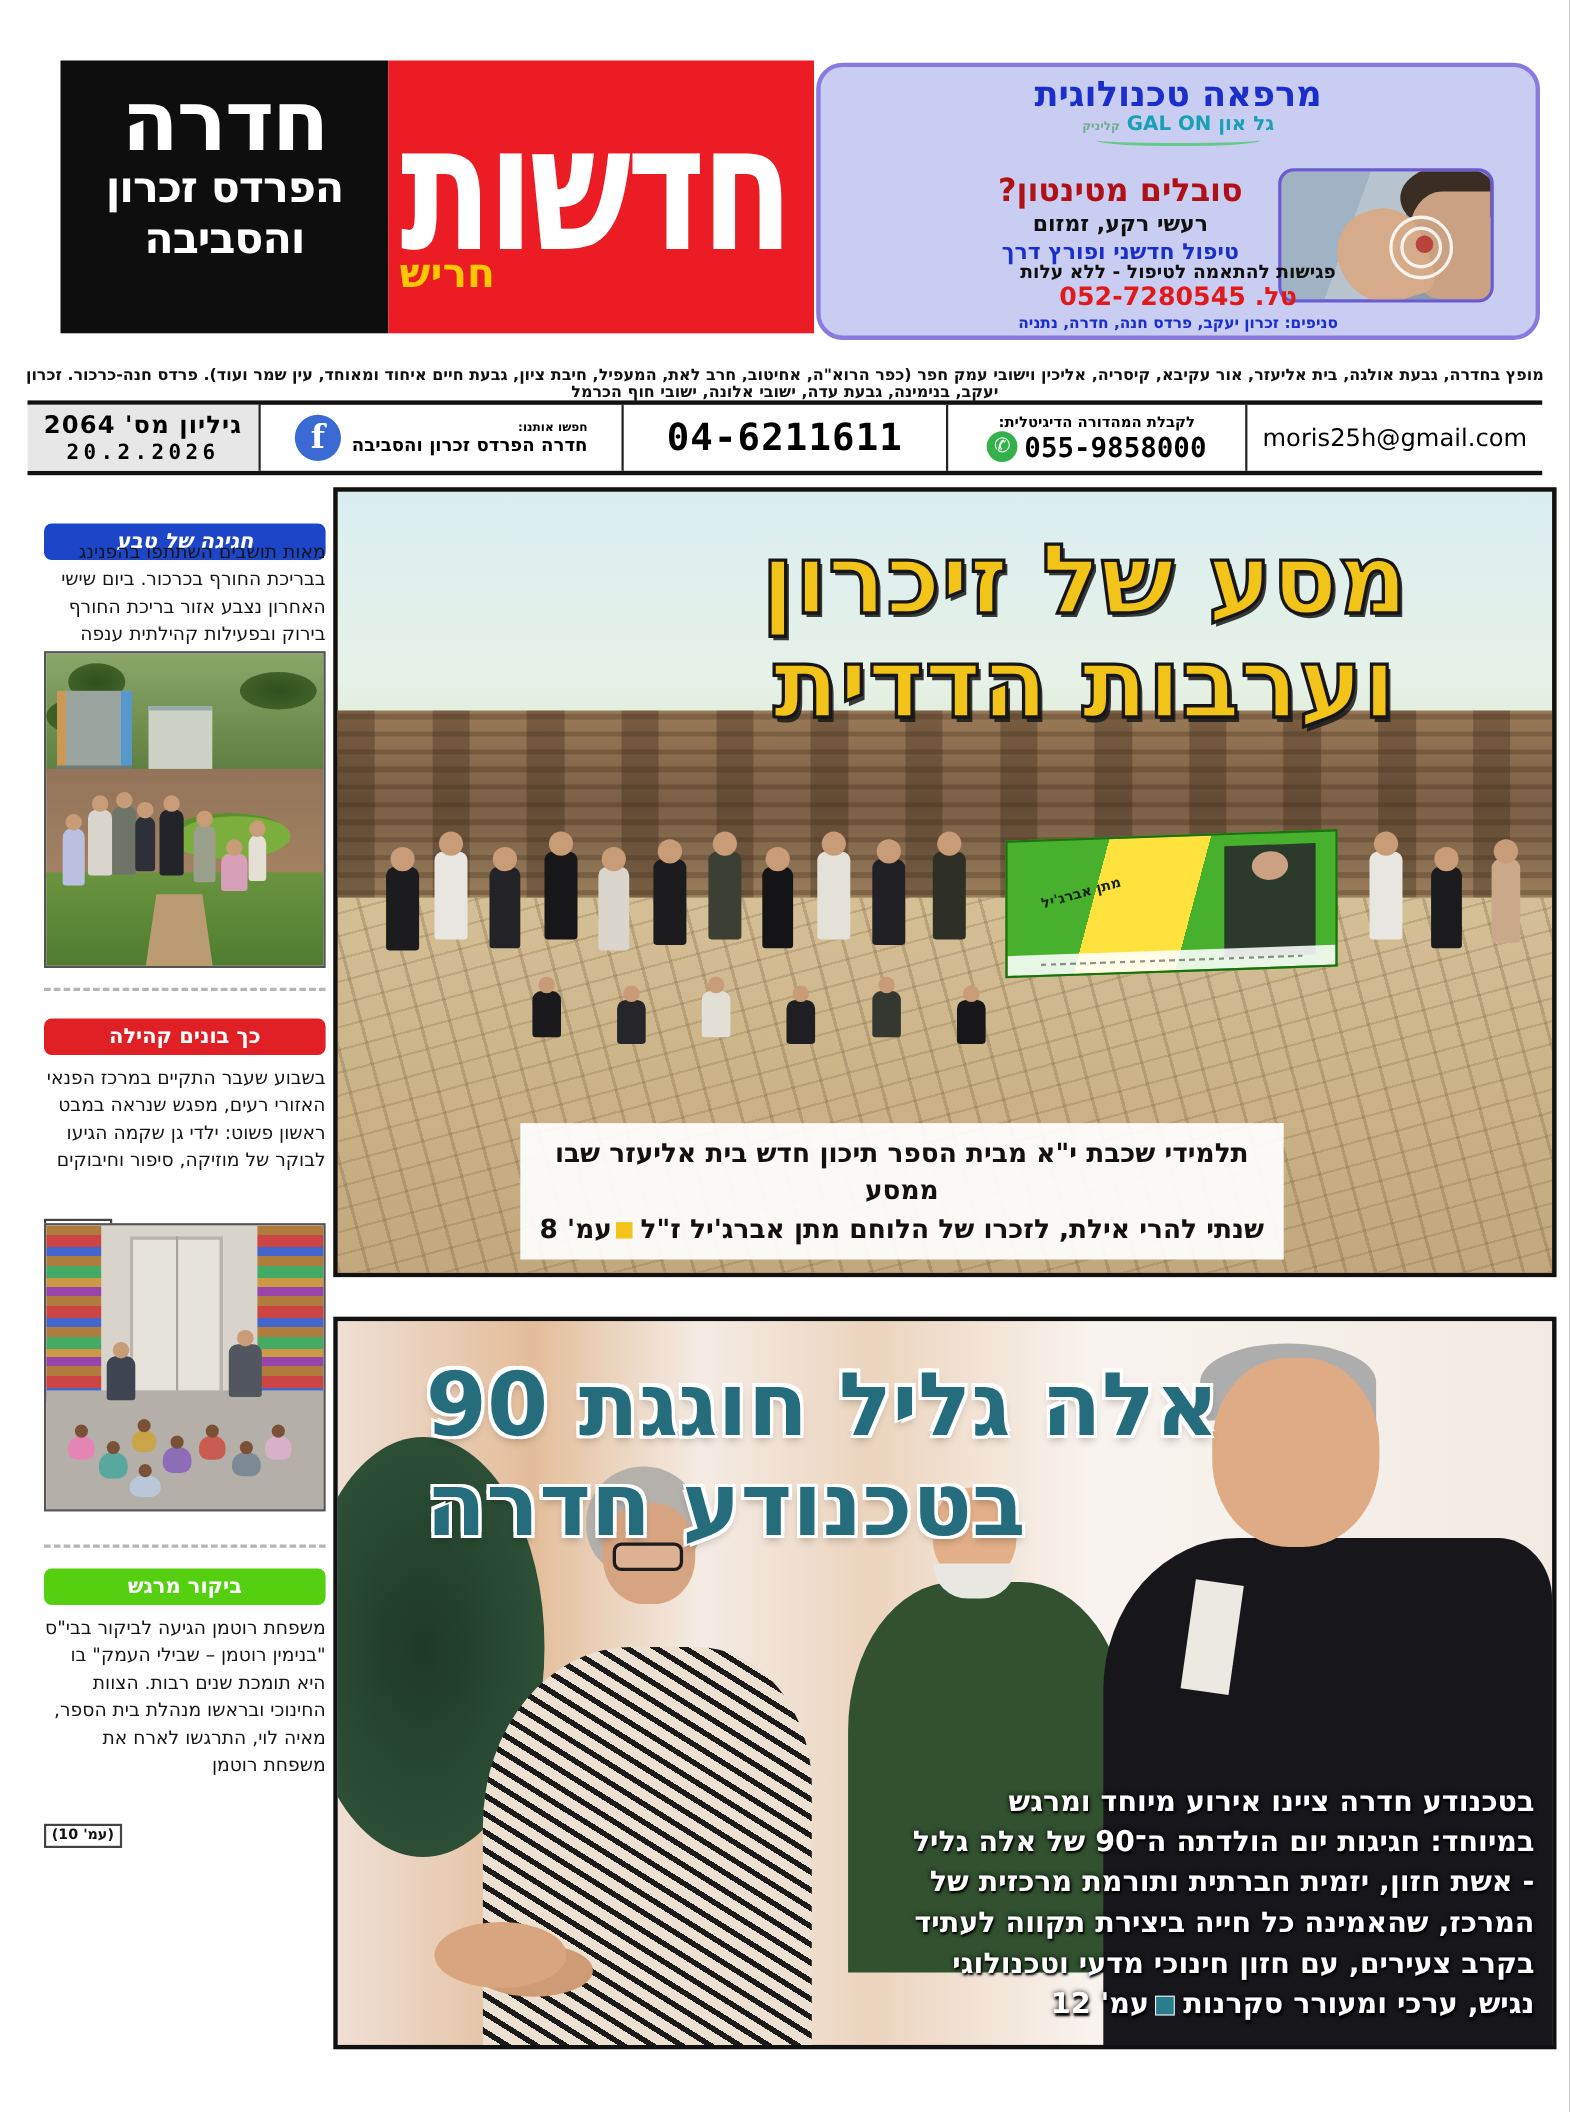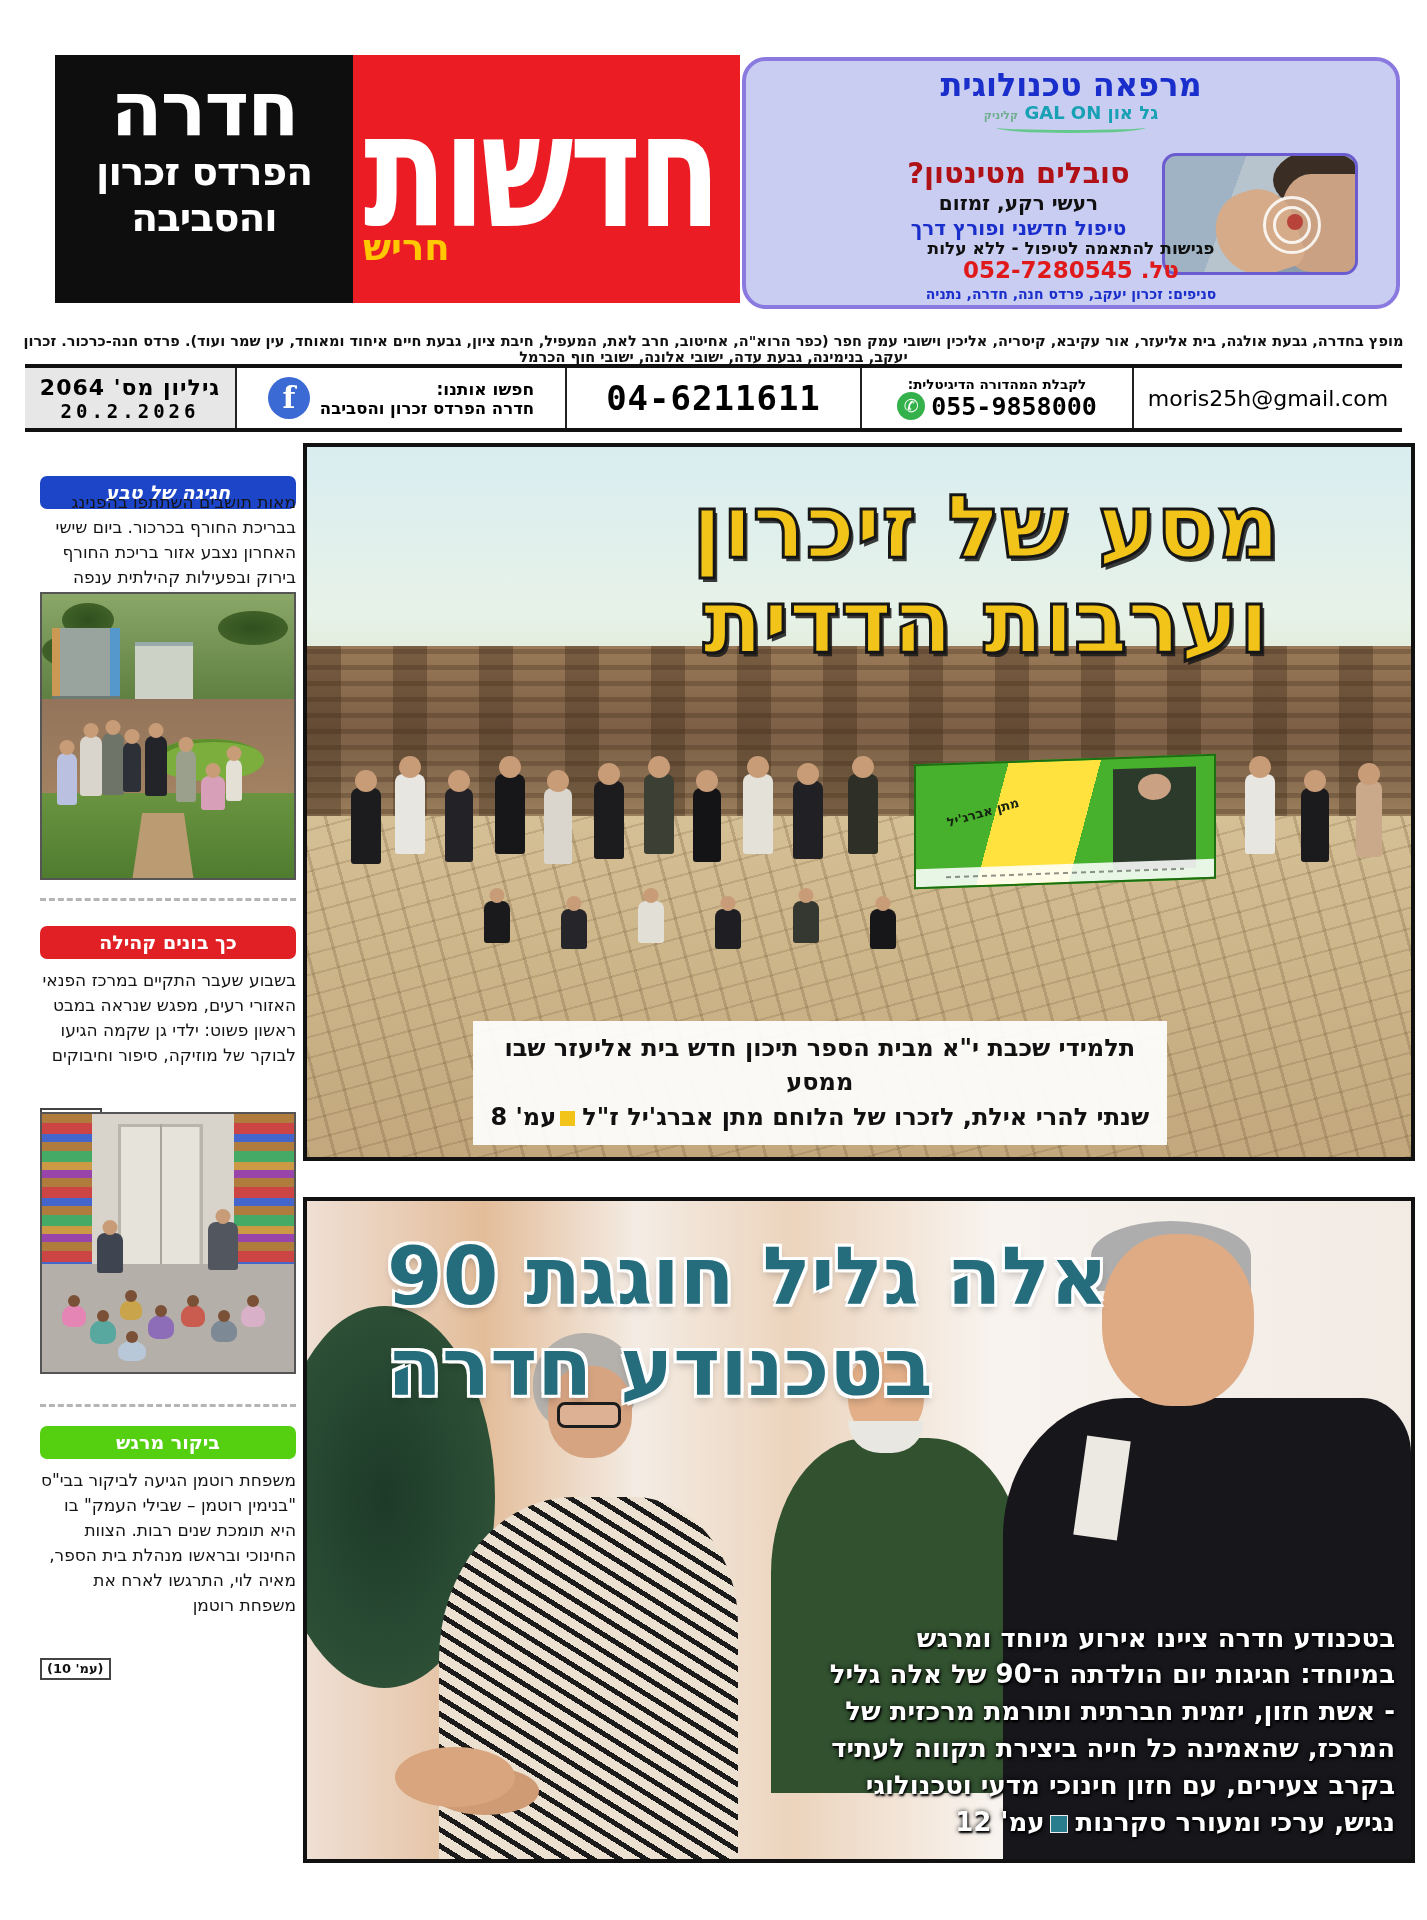--- a/index.html
+++ b/index.html
@@ -44,21 +44,21 @@
     font-size:14.5px;font-weight:bold;color:#111;}
   #infobar{position:absolute;top:364px;left:25px;width:1377px;height:60px;
     border-top:4px solid #111;border-bottom:4px solid #111;display:flex;direction:ltr;box-sizing:content-box;}
   .ib{display:flex;flex-direction:column;justify-content:center;align-items:center;height:60px;box-sizing:border-box;}
   .ib+.ib{border-left:2px solid #222;}
   #ib-issue{width:210px;background:#e7e7e7;font-weight:bold;direction:rtl;}
   #ib-issue .iss{font-size:22px;letter-spacing:1px;}
   #ib-issue .dat{font-size:19px;letter-spacing:4px;font-family:"DejaVu Sans Mono",monospace;}
   #ib-fb{width:330px;flex-direction:row;direction:rtl;gap:10px;}
   #ib-fb .txt{text-align:right;font-weight:bold;}
-  #ib-fb .txt .a{font-size:17px;text-align:right;}
+  #ib-fb .txt .a{font-size:11px;text-align:right;}
   #ib-fb .txt .b{font-size:16.5px;}
   .fb-circle{width:42px;height:42px;border-radius:50%;background:#3b6ad4;color:#fff;
     font-family:"DejaVu Serif",serif;font-weight:bold;font-size:30px;line-height:42px;text-align:center;}
   #ib-phone{width:295px;font-family:"DejaVu Sans Mono",monospace;font-weight:bold;font-size:34px;letter-spacing:1px;direction:ltr;}
   #ib-wa{width:272px;direction:rtl;}
   #ib-wa .lbl{font-size:13.5px;font-weight:bold;}
   #ib-wa .row{display:flex;direction:rtl;align-items:center;gap:6px;}
   #ib-wa .num{font-family:"DejaVu Sans Mono",monospace;font-weight:bold;font-size:25px;direction:ltr;}
   .wa-circle{width:28px;height:28px;border-radius:50%;background:#34b14a;color:#fff;font-size:18px;
     line-height:28px;text-align:center;}

